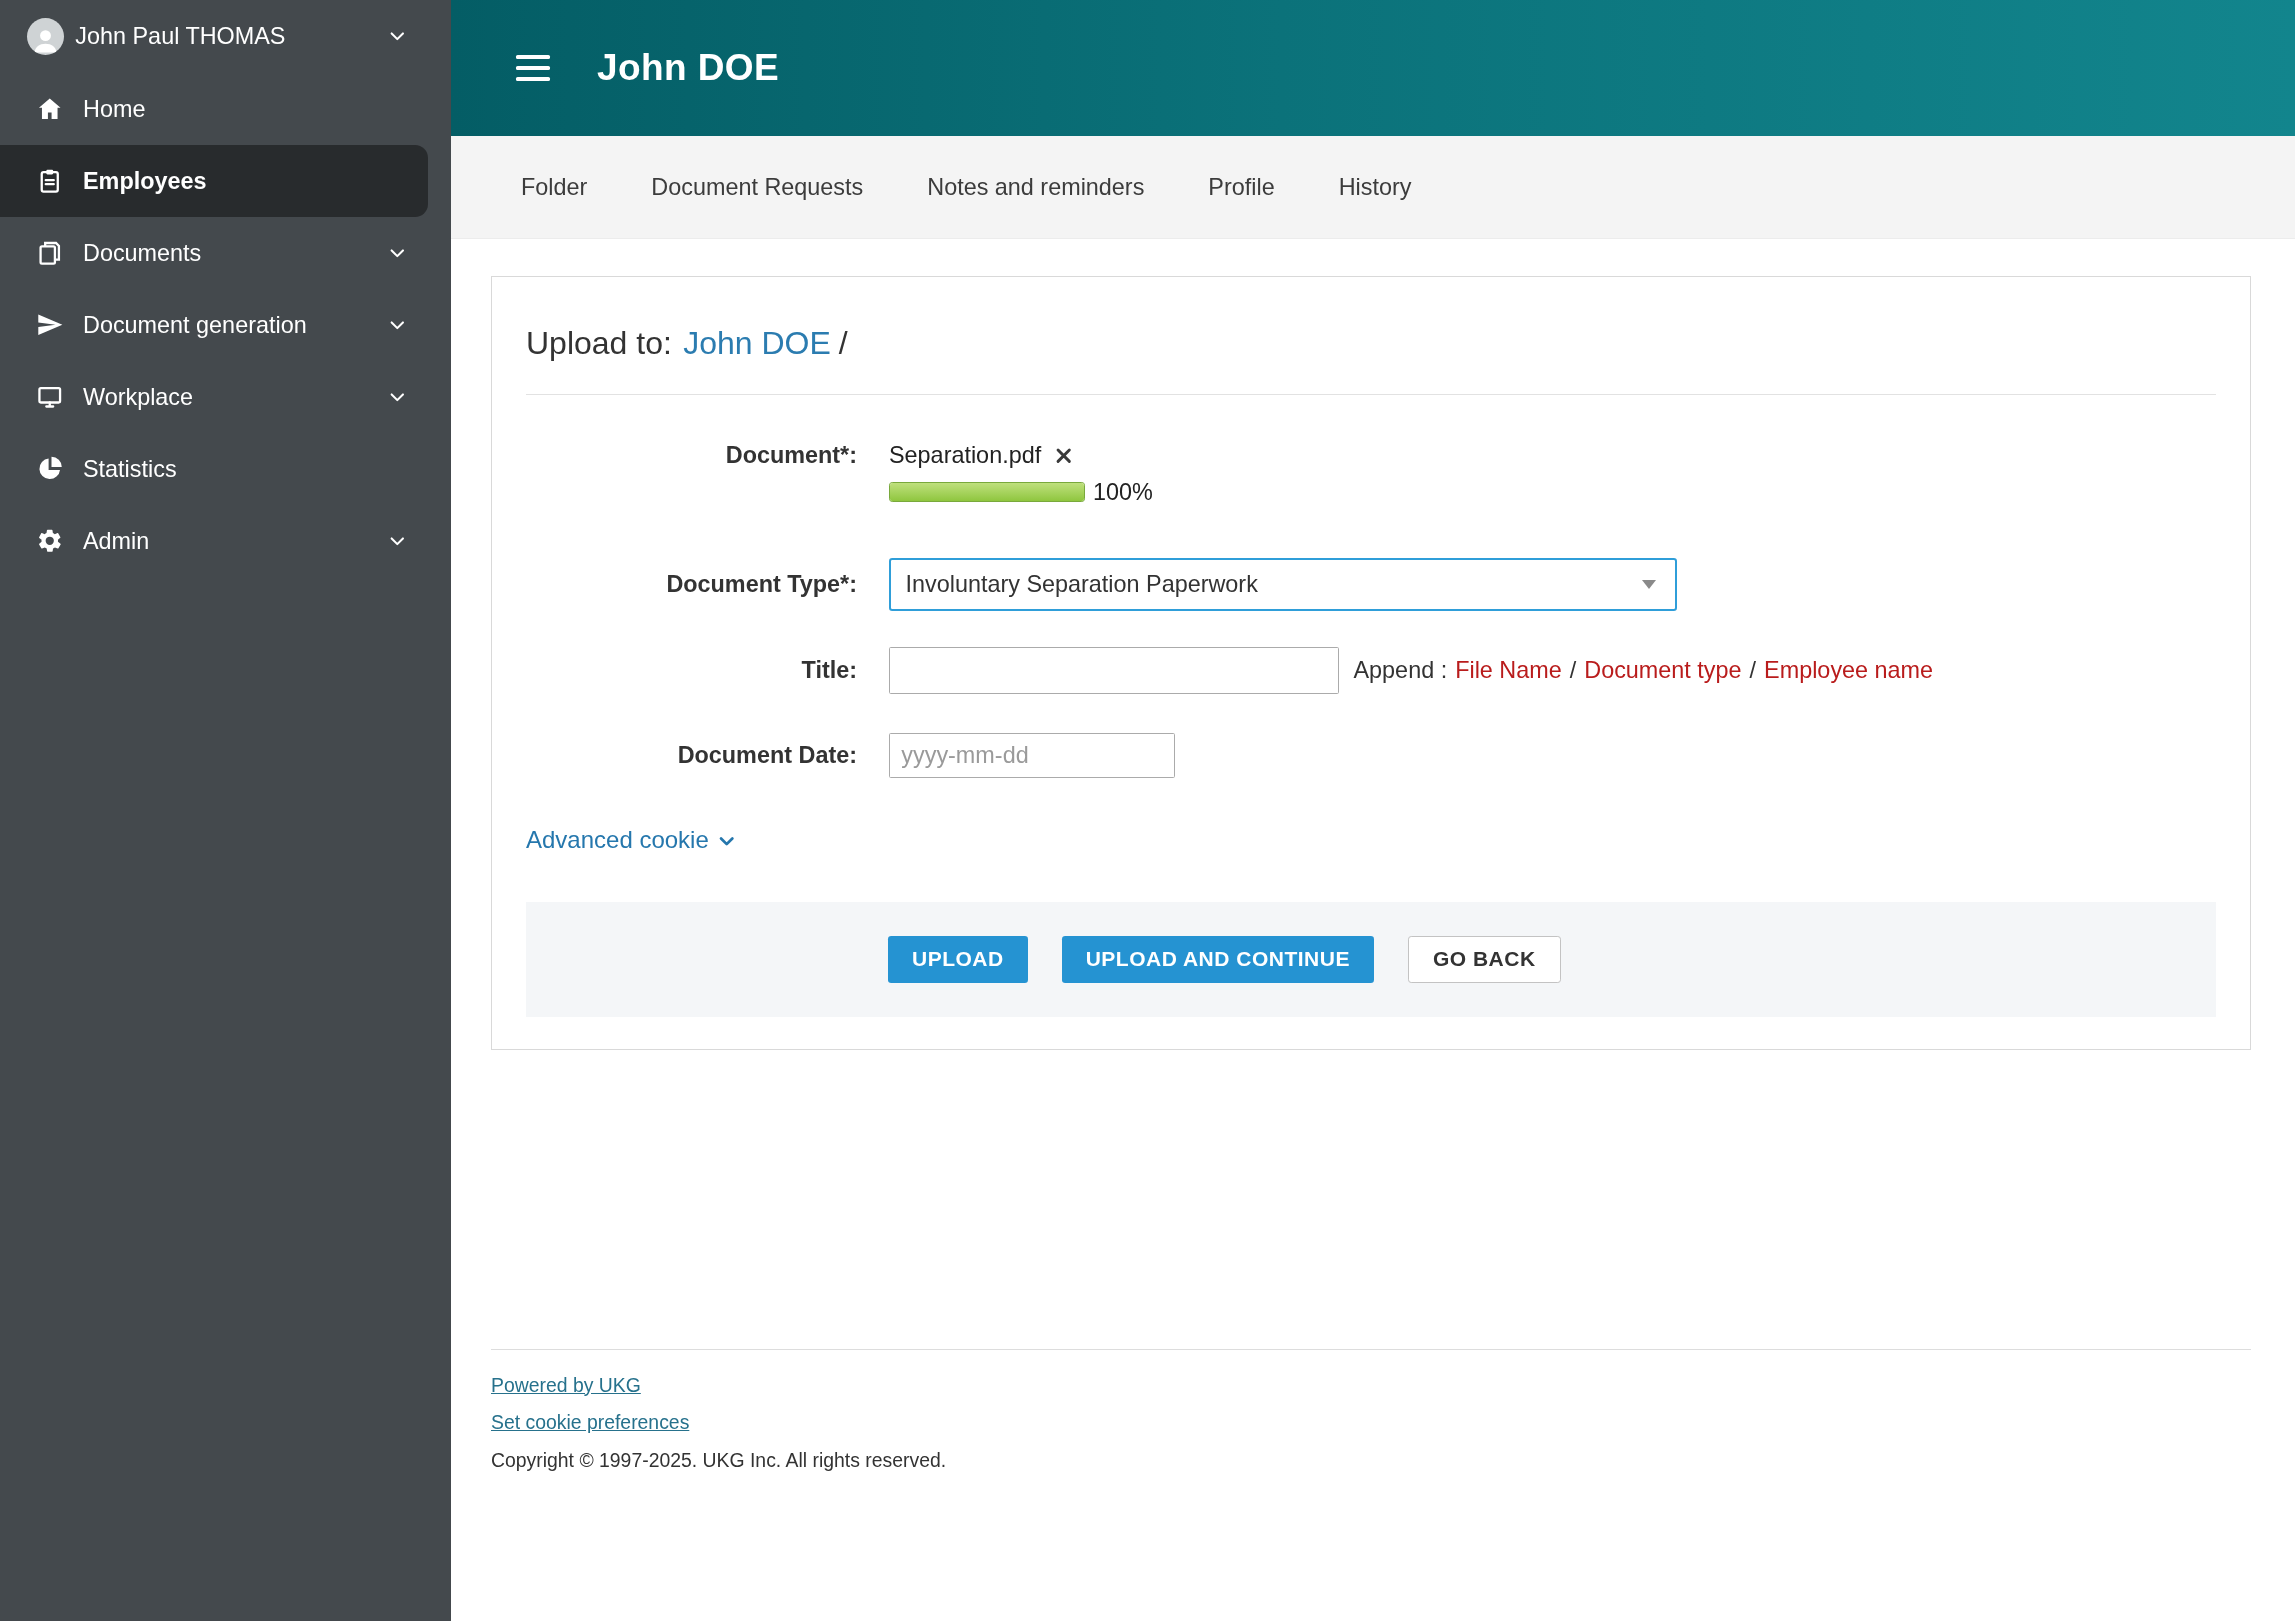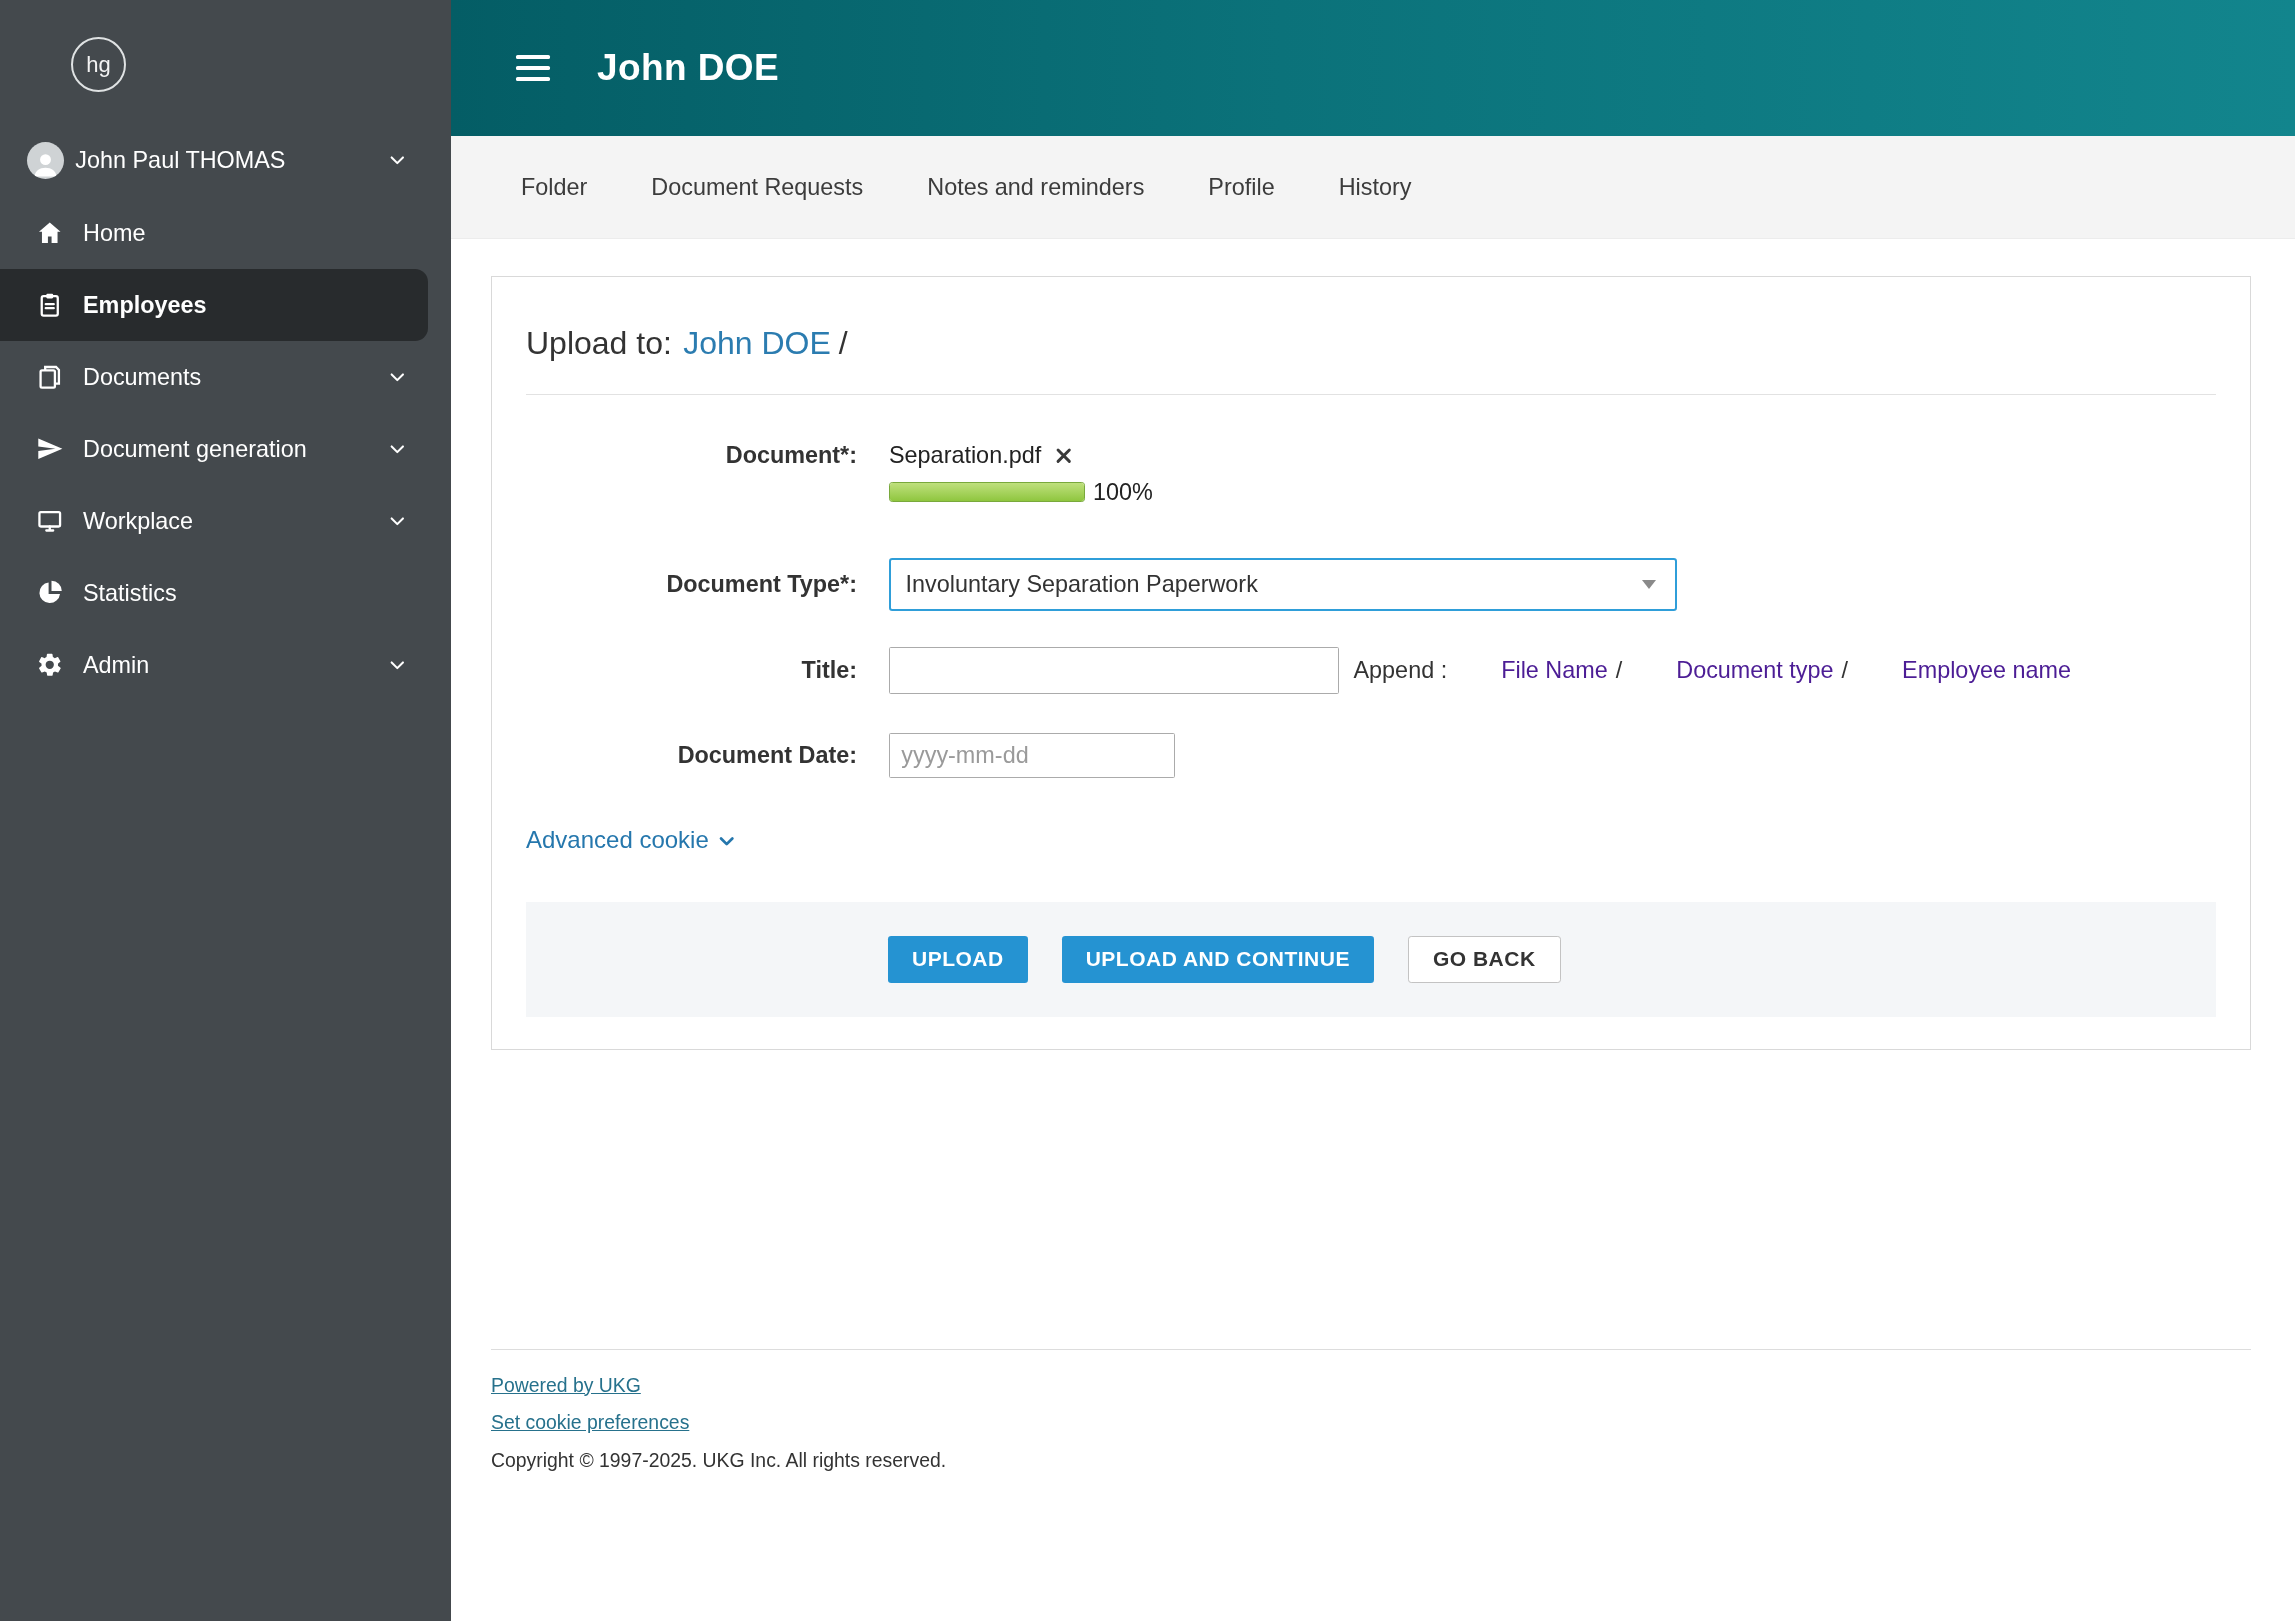--- a/index.html
+++ b/index.html
@@ -62,21 +62,21 @@
             display: flex; align-items: center; padding: 0 48px 0 14.5px; position: relative;
             font-size: 23.4px; color: #333; cursor: pointer; }
   .select::after { content: ""; position: absolute; right: 19.4px; top: 50%; margin-top: -4px;
                    border-left: 7.3px solid transparent; border-right: 7.3px solid transparent;
                    border-top: 9.7px solid #8a8a8a; }
 
   .row-title { margin-bottom: 39px; align-items: center; }
   .title-input { width: 450px; height: 47px; border: 0.8px solid #ababab; border-radius: 1.6px;
                  font-size: 23.4px; padding: 0 11.3px; color: #333; }
   .append-wrap { display: flex; align-items: center; margin-left: 14.5px; font-size: 23.4px; color: #333; gap: 8px; white-space: nowrap; }
-  .append-link { color: #4c1d95; text-decoration: none; cursor: pointer; margin-left: 46px; }
+  .append-link { color: #b91c1c; text-decoration: none; cursor: pointer; }
 
   .row-date { margin-bottom: 34px; }
   .date-input { width: 286px; height: 45px; border: 0.8px solid #ababab; border-radius: 1.6px;
                 font-size: 23.4px; padding: 0 11.3px; color: #333; }
   .date-input::placeholder { color: #9a9a9a; }
   .date-help { margin-top: 14.5px; font-size: 22.6px; color: #444; }
 
   .row-folder { align-items: center; }
   .folder-line { display: flex; align-items: center; gap: 11.3px; font-size: 23.4px; color: #222; }
   .folder-line svg { width: 26px; height: 26px; }
@@ -95,23 +95,20 @@
   
   .footer-wrap { margin: 299px 44px 0 40px; border-top: 0.8px solid #ddd; padding: 24px 0 37px; }
   .footer-link { display: block; width: fit-content; font-size: 19.4px; color: #26718c;
                  text-decoration: underline; margin-bottom: 14.5px; cursor: pointer; }
   .copyright { font-size: 19.4px; color: #333; margin-top: 3.2px; }
 </style>
 </head>
 <body>
 
 <aside class="sidebar">
-  <div class="logo-wrap">
-    <div class="logo-circle">hg</div>
-  </div>
 
   <div class="user-row">
     <span class="avatar">
       <svg viewBox="0 0 24 24" fill="#ffffff">
           <circle cx="12" cy="9" r="4.2"></circle>
           <path d="M3.5 22c.4-4.4 4-6.8 8.5-6.8s8.1 2.4 8.5 6.8z"></path>
         </svg>
     </span>
     <span class="user-name">John Paul THOMAS</span>
     <svg class="side-chevron" viewBox="0 0 24 24" fill="none" stroke="#ffffff" stroke-width="2.2" stroke-linecap="round" stroke-linejoin="round">

